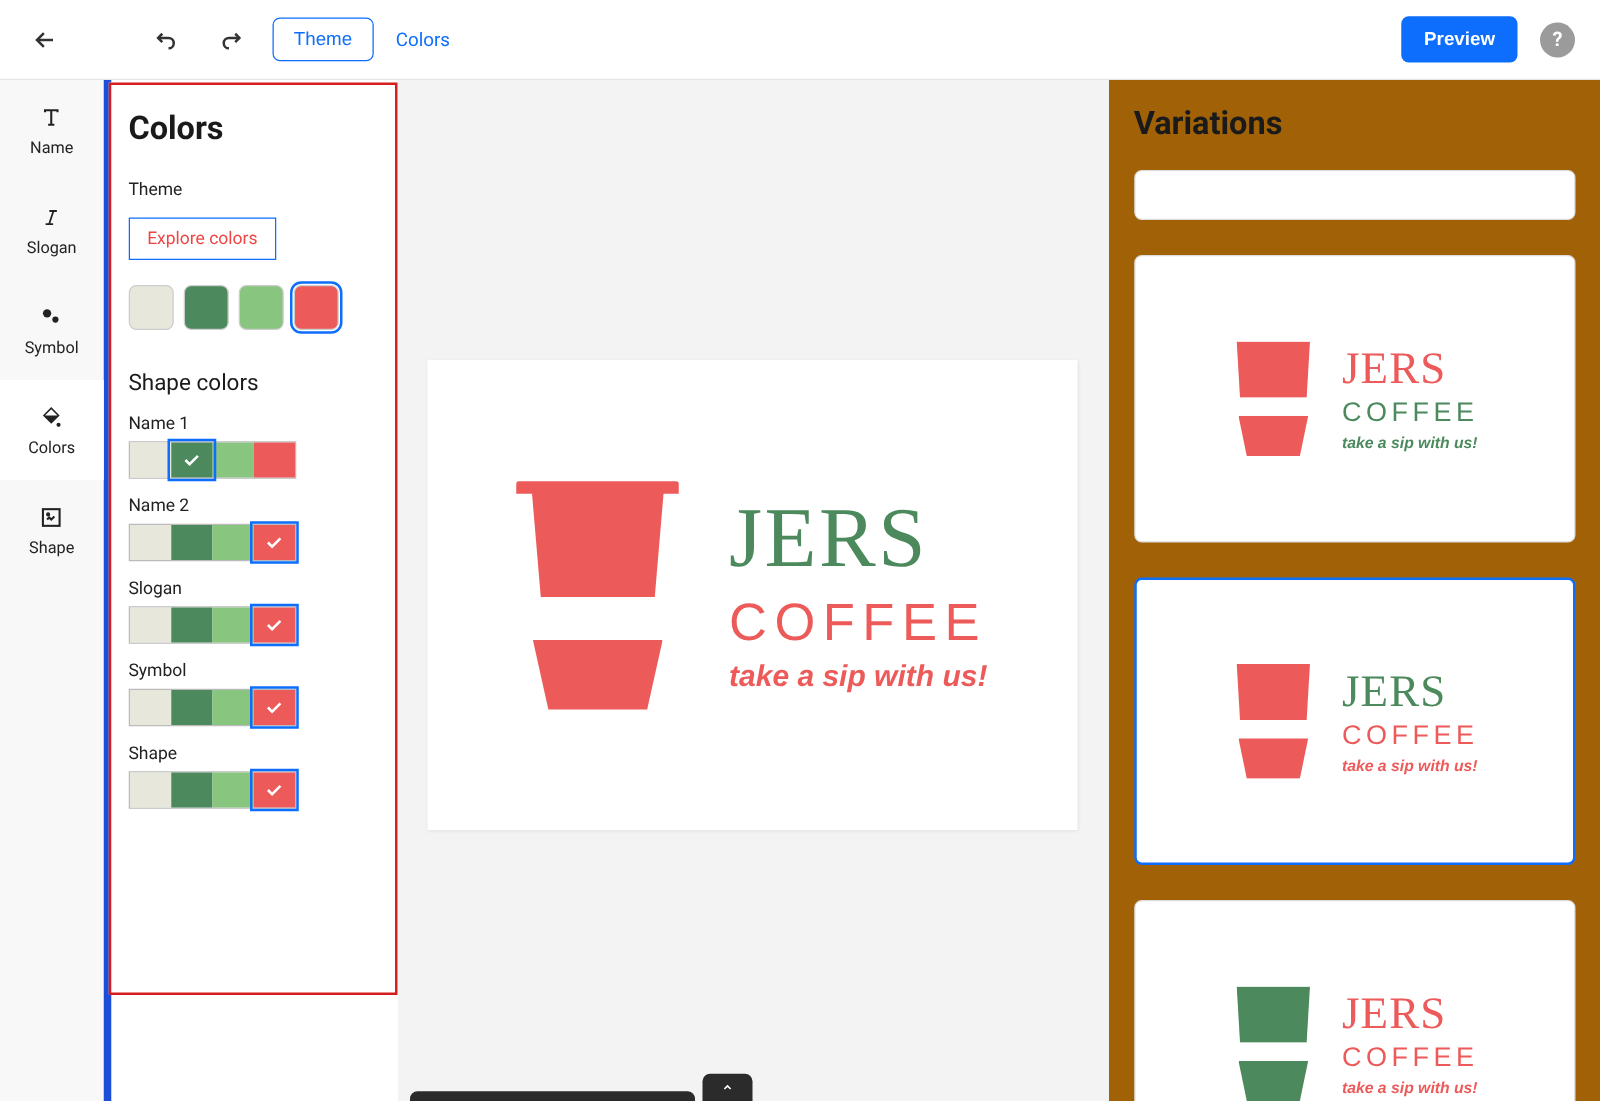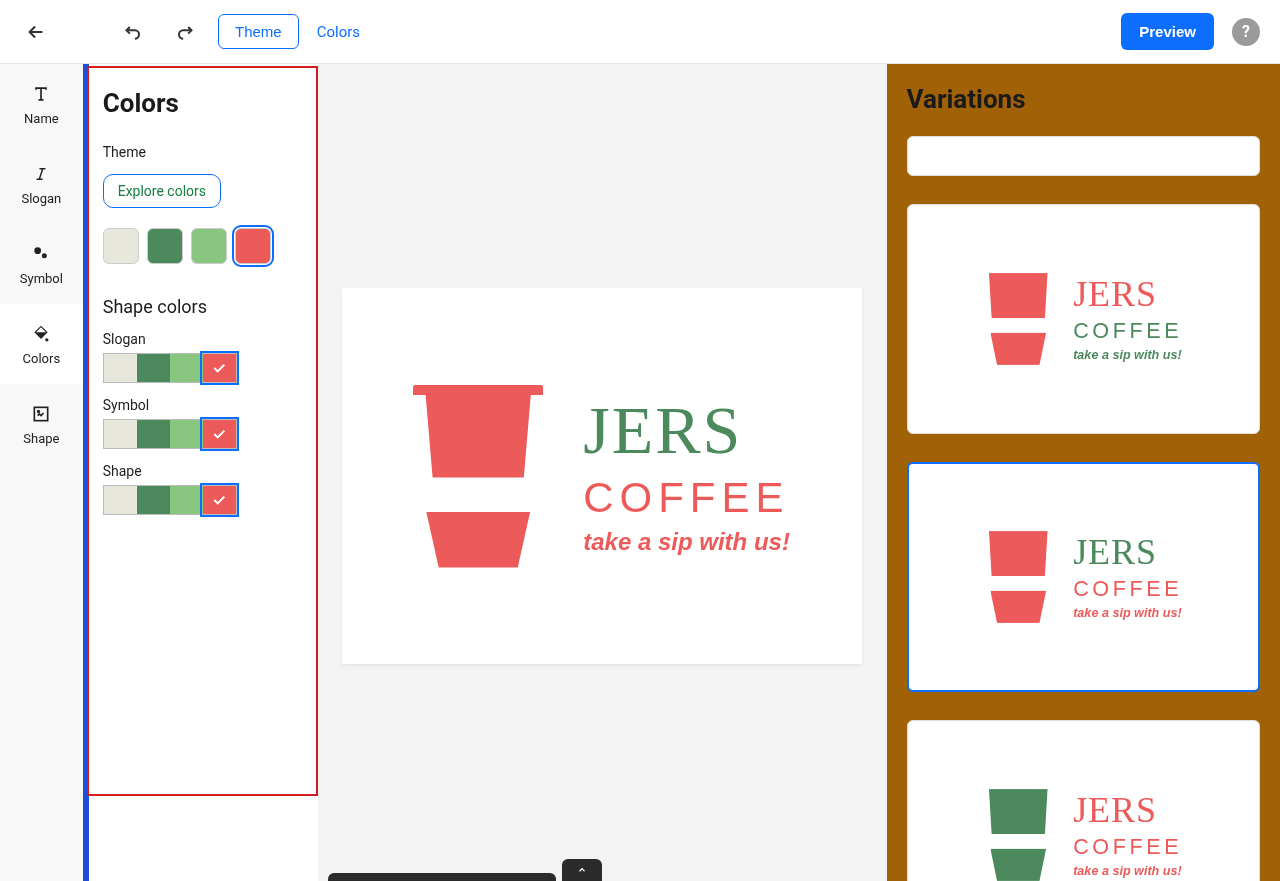--- a/index.html
+++ b/index.html
@@ -16,21 +16,21 @@
 .main { display: flex; height: calc(881px - 64px); }
 
 .leftnav { width: 90px; border-right: 6px solid #1d4ed8; background: #f8f8f8; }
 .leftnav-item { height: 80px; display: flex; flex-direction: column; align-items: center; justify-content: center; gap: 6px; font-size: 13px; color: #222; cursor: pointer; }
 .leftnav-item.active { background: #fff; }
 .leftnav .ic { width: 22px; height: 22px; display:flex; align-items:center; justify-content:center; }
 
 .colors-panel { width: 234px; background: #fff; border: 2px solid #d41d1d; margin: 2px 0 0 -2px; padding: 20px 14px 40px 14px; position: relative; height: 730px; }
 .colors-panel h2 { font-size: 26px; font-weight: 700; margin-bottom: 26px; }
 .section-label { font-size: 14px; color: #222; margin-bottom: 14px; }
-.explore-btn { border: 1px solid #0d6efd; color: #15803d; background: #fff; padding: 8px 14px; border-radius: 10px; font-size: 14px; cursor: pointer; margin-bottom: 20px; display: inline-block; }
+.explore-btn { border: 1px solid #0d6efd; color: #ef4444; background: #fff; padding: 8px 14px; border-radius: 0; font-size: 14px; cursor: pointer; margin-bottom: 20px; display: inline-block; }
 
 .theme-swatches { display: flex; gap: 8px; margin-bottom: 32px; }
 .theme-sw { width: 36px; height: 36px; border-radius: 6px; border: 1px solid #ccc; cursor: pointer; }
 .theme-sw.selected { outline: 2px solid #0d6efd; outline-offset: 1px; }
 
 .logo-colors h3 { font-size: 18px; font-weight: 400; margin-bottom: 14px; }
 .lc-group { margin-bottom: 14px; }
 .lc-label { font-size: 14px; margin-bottom: 6px; color: #222; }
 .lc-row { display: flex; border: 1px solid #bbb; width: 134px; height: 30px; }
 .lc-cell { width: 33px; height: 100%; cursor: pointer; position: relative; }
@@ -154,20 +154,50 @@
         <div class="theme-sw" style="background: rgb(232, 231, 220);"></div>
         <div class="theme-sw" style="background: rgb(76, 138, 93);"></div>
         <div class="theme-sw" style="background: rgb(136, 197, 127);"></div>
         <div class="theme-sw selected" style="background: rgb(237, 90, 90);"></div>
       </div>
 
     <div class="logo-colors">
       <h3>Shape colors</h3>
       <div id="lc-groups">
           <div class="lc-group">
+            <div class="lc-label">Name 1</div>
+            <div class="lc-row">
+              <div class="lc-cell" style="background: rgb(232, 231, 220);"></div>
+              <div class="lc-cell selected" style="background: rgb(76, 138, 93);">
+                <div class="check">
+                  <svg width="16" height="16" viewBox="0 0 24 24" fill="none" stroke="#fff" stroke-width="3">
+                    <path d="M5 12l5 5L20 7"></path>
+                  </svg>
+                </div>
+              </div>
+              <div class="lc-cell" style="background: rgb(136, 197, 127);"></div>
+              <div class="lc-cell" style="background: rgb(237, 90, 90);"></div>
+            </div>
+          </div>
+          <div class="lc-group">
+            <div class="lc-label">Name 2</div>
+            <div class="lc-row">
+              <div class="lc-cell" style="background: rgb(232, 231, 220);"></div>
+              <div class="lc-cell" style="background: rgb(76, 138, 93);"></div>
+              <div class="lc-cell" style="background: rgb(136, 197, 127);"></div>
+              <div class="lc-cell selected" style="background: rgb(237, 90, 90);">
+                <div class="check">
+                  <svg width="16" height="16" viewBox="0 0 24 24" fill="none" stroke="#fff" stroke-width="3">
+                    <path d="M5 12l5 5L20 7"></path>
+                  </svg>
+                </div>
+              </div>
+            </div>
+          </div>
+          <div class="lc-group">
             <div class="lc-label">Slogan</div>
             <div class="lc-row">
               <div class="lc-cell" style="background: rgb(232, 231, 220);"></div>
               <div class="lc-cell" style="background: rgb(76, 138, 93);"></div>
               <div class="lc-cell" style="background: rgb(136, 197, 127);"></div>
               <div class="lc-cell selected" style="background: rgb(237, 90, 90);">
                 <div class="check">
                   <svg width="16" height="16" viewBox="0 0 24 24" fill="none" stroke="#fff" stroke-width="3">
                     <path d="M5 12l5 5L20 7"></path>
                   </svg>

